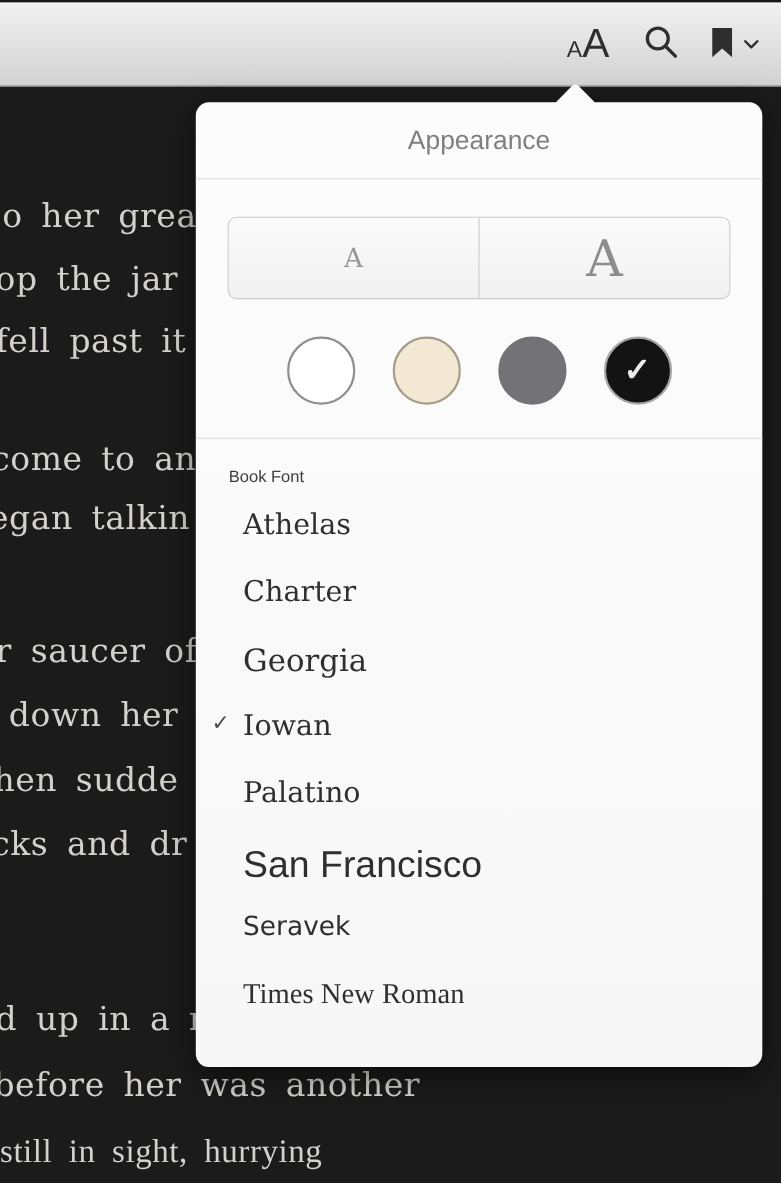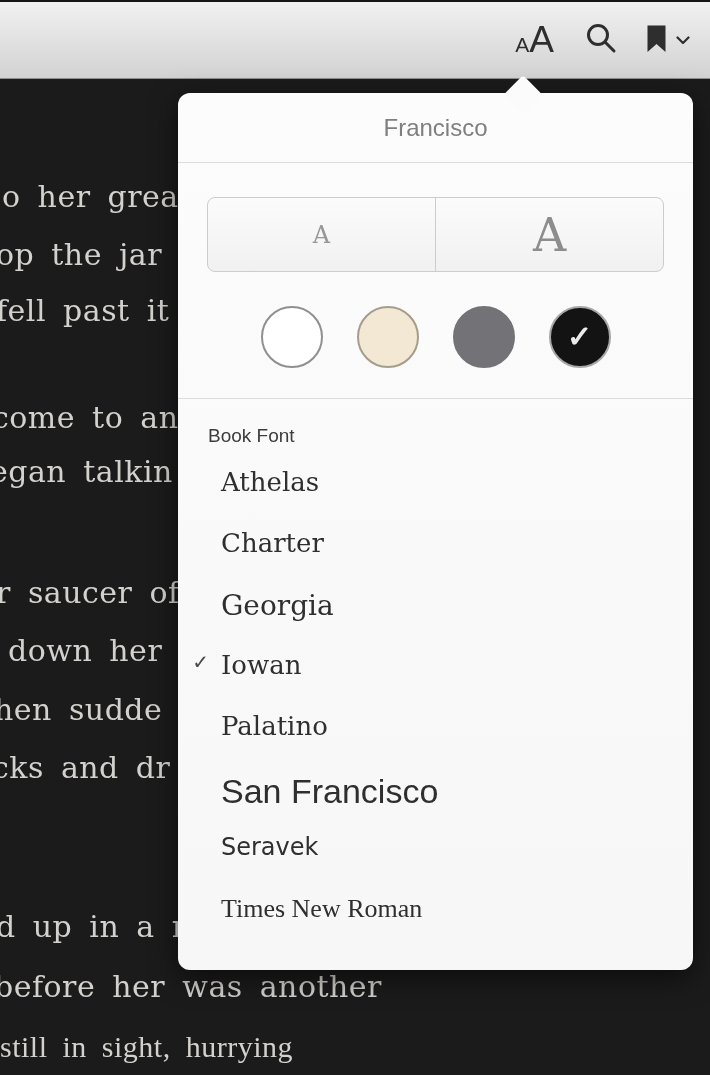--- a/index.html
+++ b/index.html
@@ -97,21 +97,21 @@
     font-size:30px; font-weight:bold; color:#ececea; line-height:1;
   }
 
   .section-divider {
     margin-top:30px;
     border:none; border-top:1px solid #dcdcdc; height:0;
   }
 
   .book-font-label {
     margin:26px 0 0 30px;
-    font-size:19px; color:#3d3d3d;
+    font-size:15px; color:#3d3d3d;
   }
 
   .font-list { list-style:none; margin-top:20px; }
   .font-item {
     height:61px;
     display:flex; align-items:flex-start;
     cursor:pointer;
     color:#2f2f2f;
   }
   .font-check {
@@ -170,21 +170,21 @@
         <polyline points="1.5,1.5 7,7 12.5,1.5" stroke="#2e2e2e" stroke-width="2.2" stroke-linecap="round" stroke-linejoin="round"></polyline>
       </svg>
     </span>
   </button>
 </header>
 
 <div class="popover">
   <div class="popover-arrow"></div>
 
   <div class="popover-header">
-    <span class="popover-title">Francisco</span>
+    <span class="popover-title">Appearance</span>
   </div>
 
   <div class="size-control">
     <button class="size-btn small">A</button>
     <button class="size-btn large">A</button>
   </div>
 
   <div class="themes">
       <button class="theme-circle" style="background: rgb(255, 255, 255); border-color: rgb(143, 143, 143);"></button>
       <button class="theme-circle" style="background: rgb(243, 232, 212); border-color: rgb(165, 157, 140);"></button>

